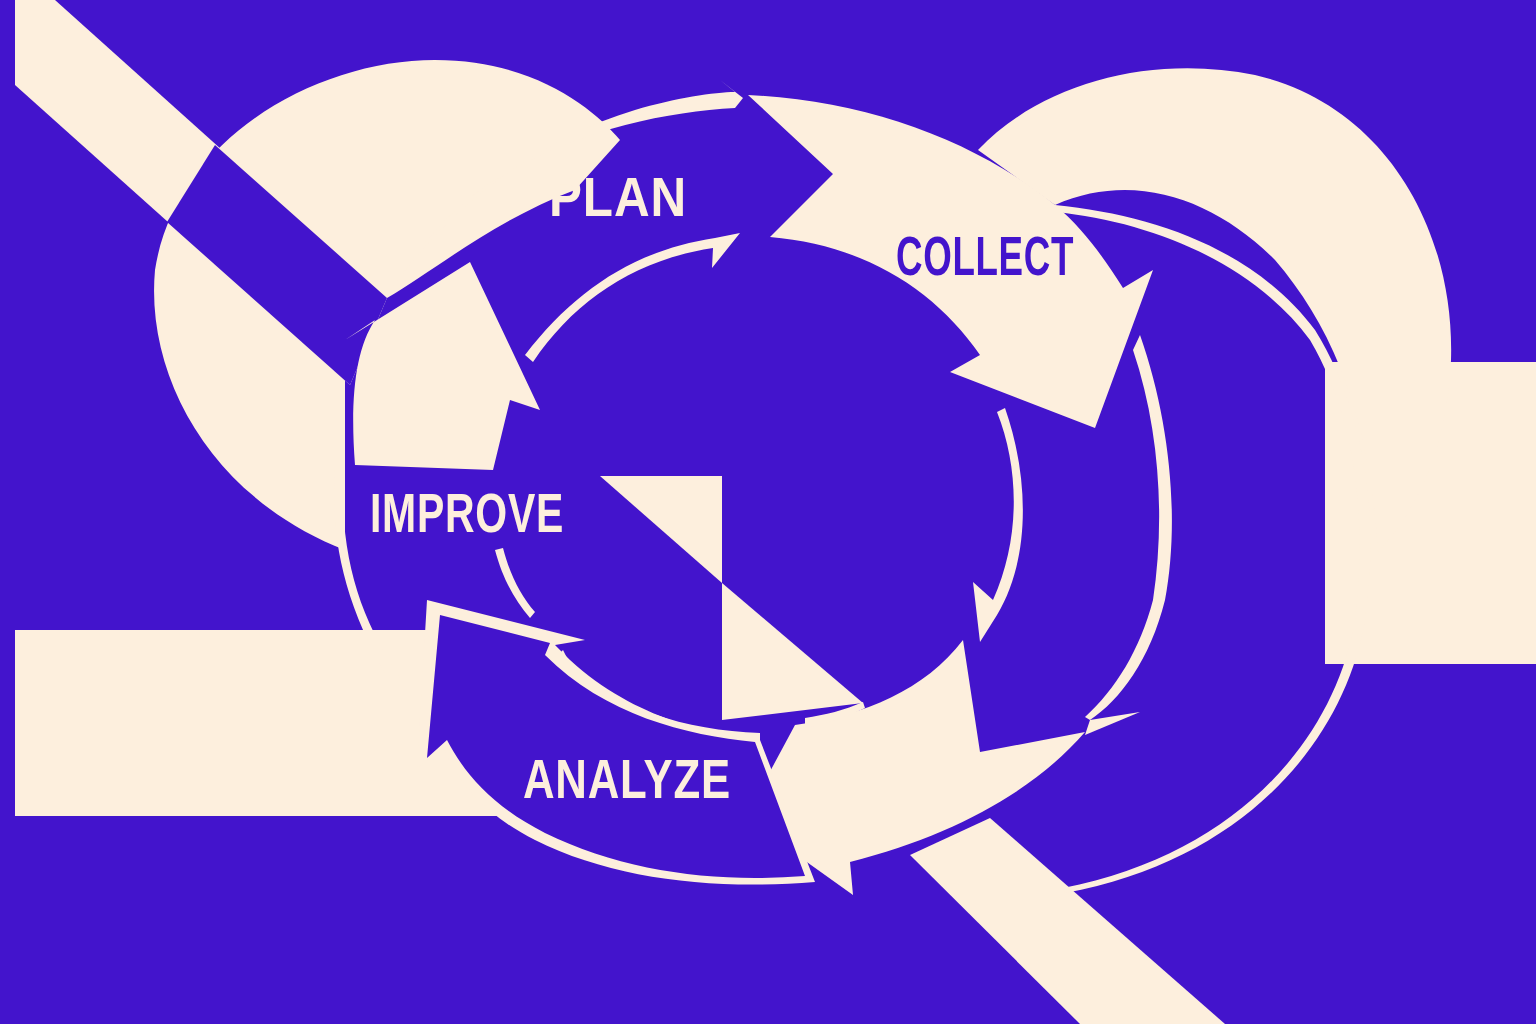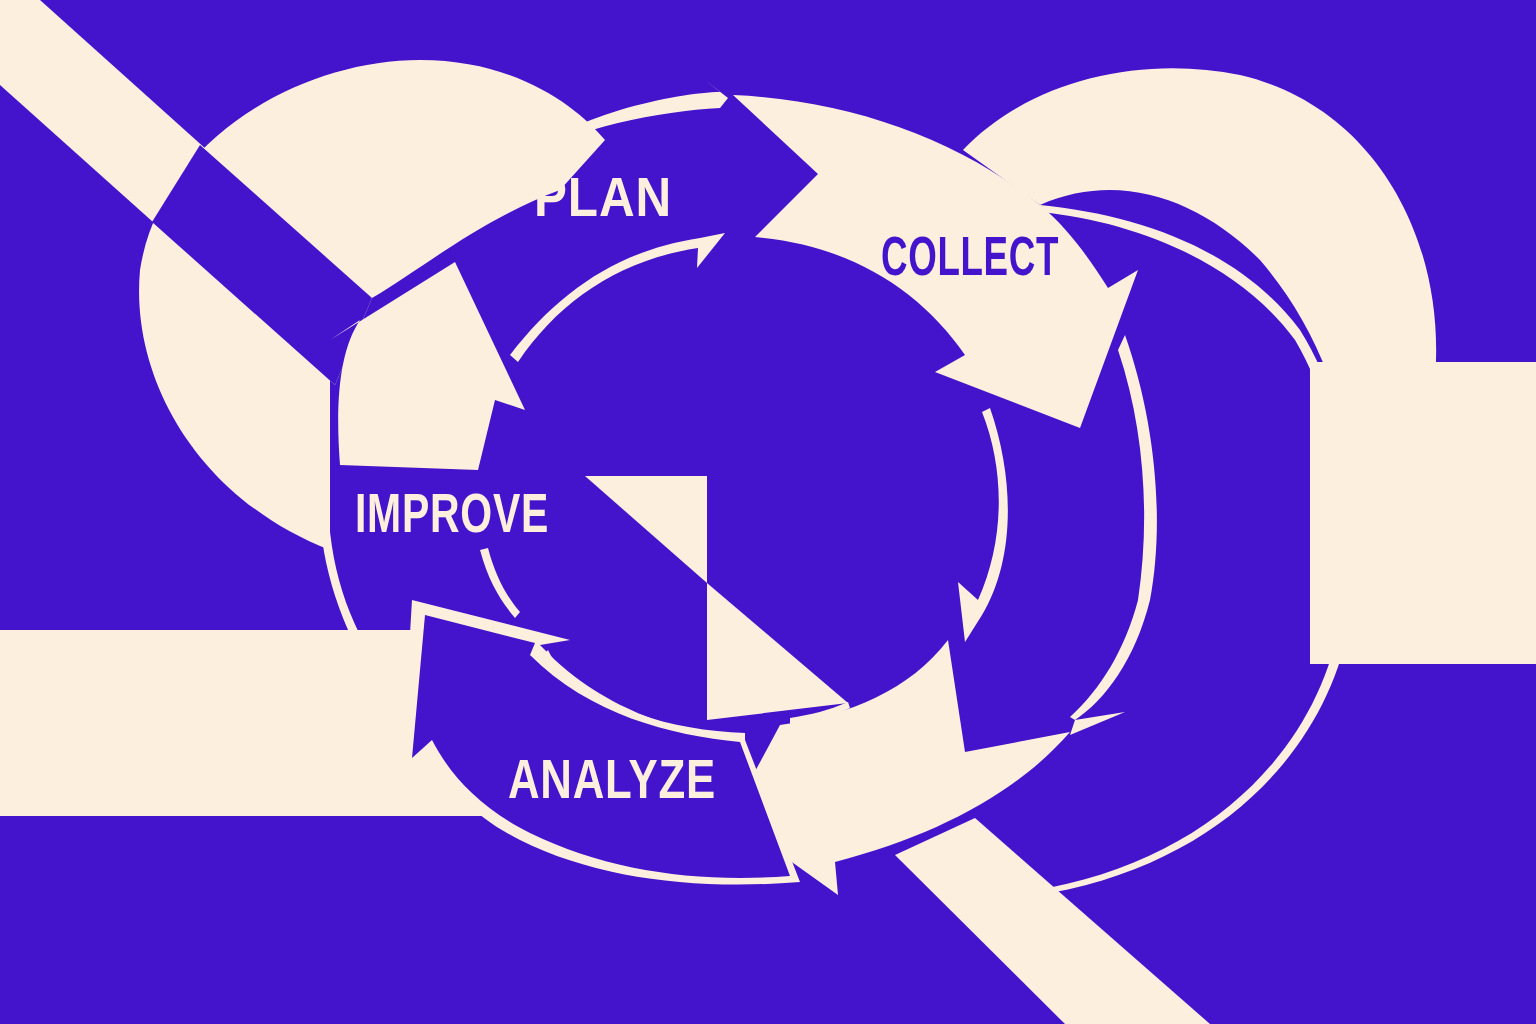--- a/index.html
+++ b/index.html
@@ -1,17 +1,17 @@
 <!DOCTYPE html>
 <html><head>
 <meta charset="utf-8">
 <style>
   html, body { margin: 0; padding: 0; }
   body { width: 1536px; height: 1024px; overflow: hidden; background: #4314CC; }
-  #stage { position: absolute; left: 0; top: 0; width: 1340px; height: 1024px; }
+  #stage { position: absolute; left: 15px; top: 0; width: 1340px; height: 1024px; }
   svg { display: block; }
   .label {
     font-family: "Liberation Sans", "DejaVu Sans", sans-serif;
     font-weight: 700;
     font-size: 56px;
     letter-spacing: 1px;
   }
 </style>
 </head>
 <body>

